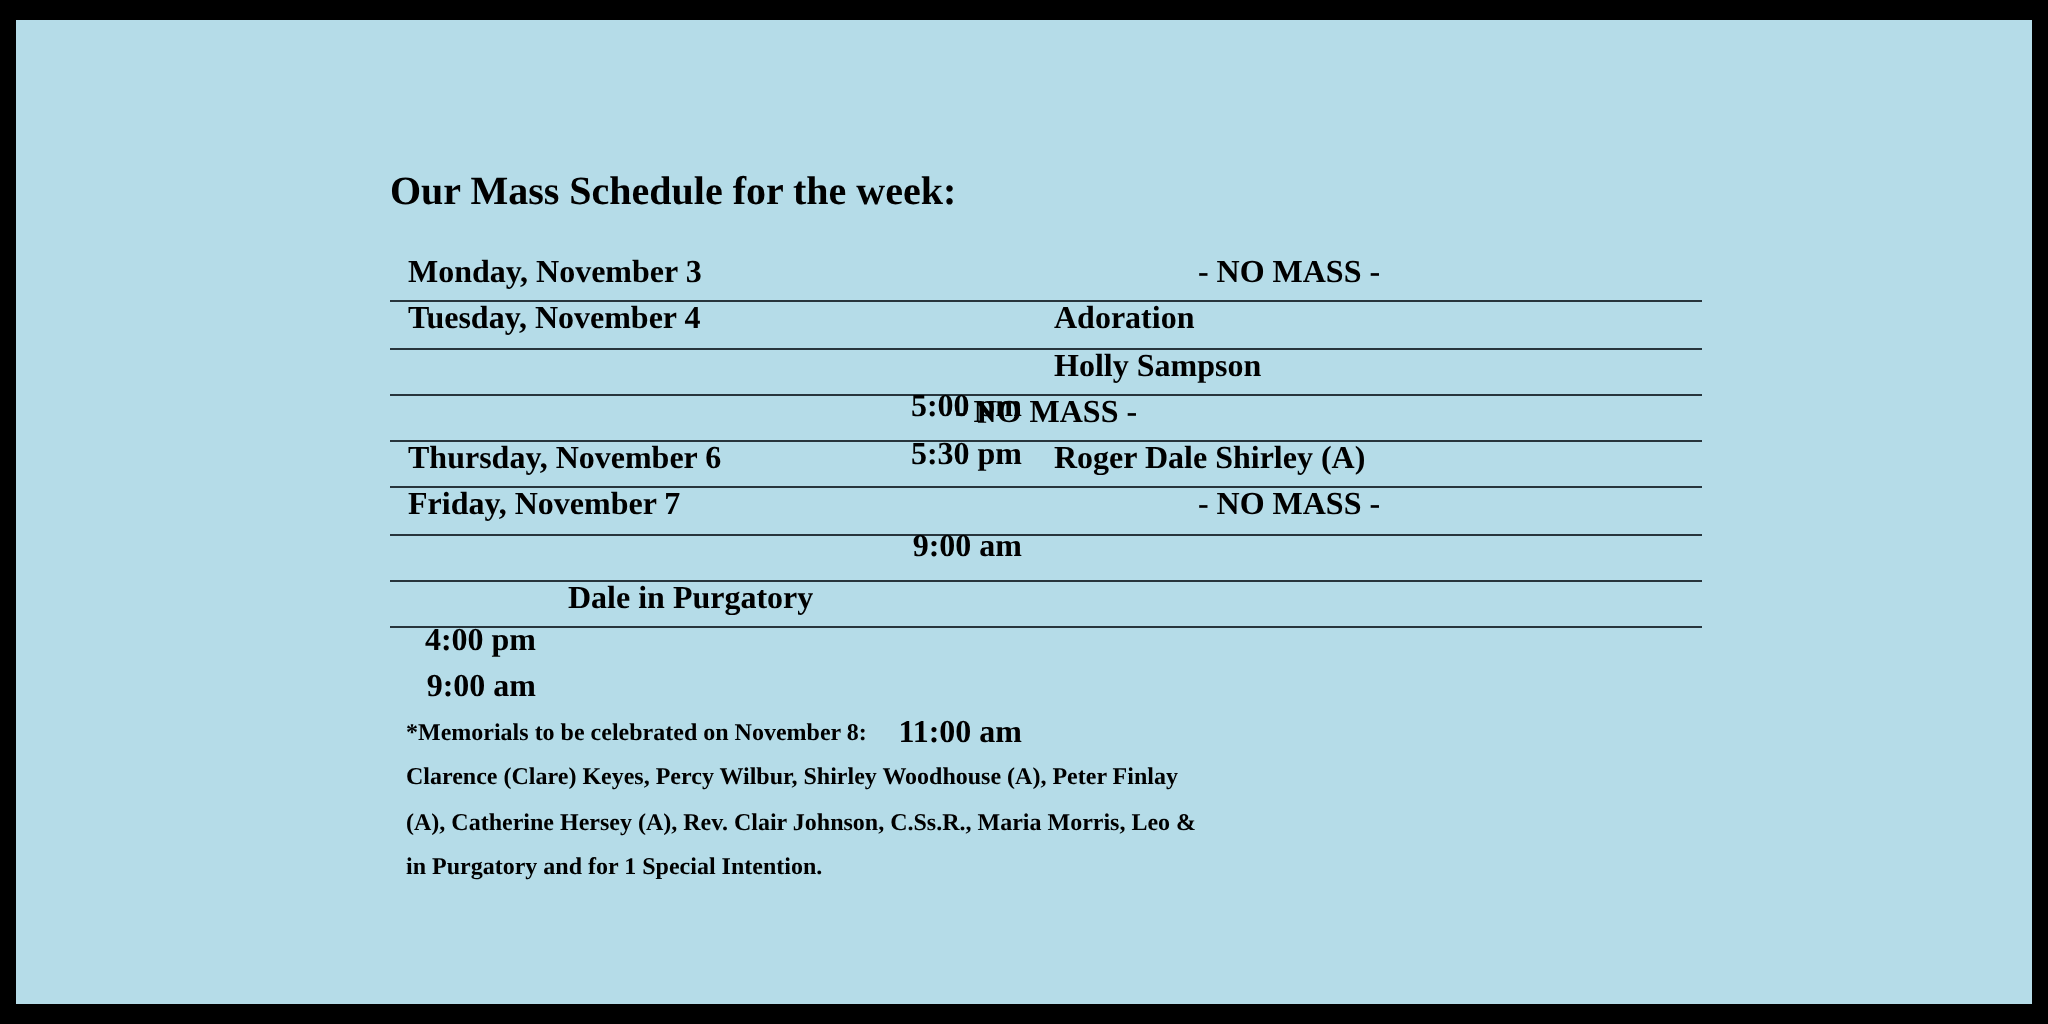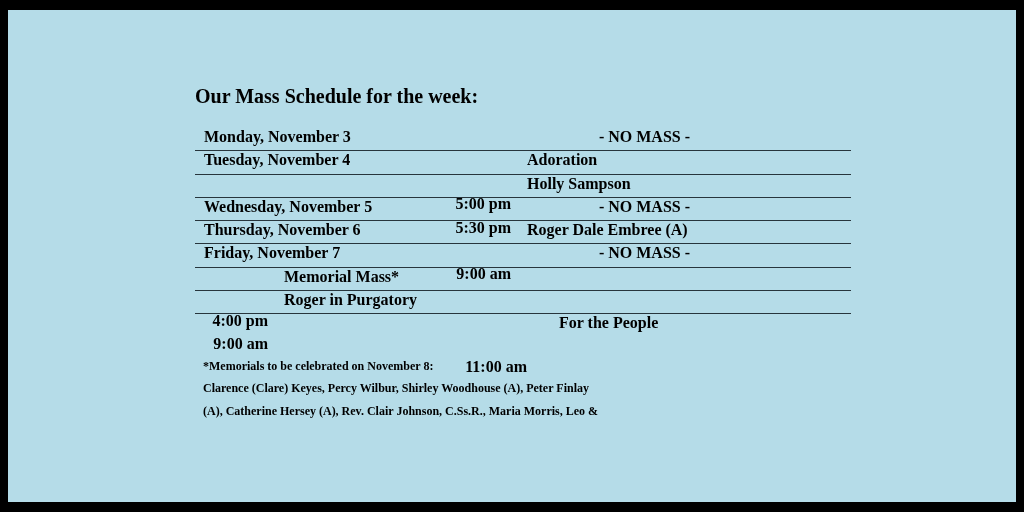--- a/index.html
+++ b/index.html
@@ -39,21 +39,21 @@
     width: 656px;
     font-size: 16px;
   }
   .srow {
     display: flex;
     align-items: flex-start;
     height: 22.3px;
     border-bottom: 1.6px solid #27353c;
     box-sizing: content-box;
   }
-  .srow.last { border-bottom: none; gap: 16px; }
+  .srow.last { border-bottom: none; }
   .cell-day {
     width: 243px;
     padding-left: 9px;
     box-sizing: border-box;
     white-space: nowrap;
   }
   .cell-time {
     width: 73px;
     text-align: right;
     white-space: nowrap;
@@ -101,53 +101,51 @@
         <div class="cell-event">Adoration</div>
       </div>
 
       <div class="srow">
         <div class="cell-day"></div>
         <div class="cell-time">5:30 pm</div>
         <div class="cell-event">Holly Sampson</div>
       </div>
 
       <div class="srow">
-        <div class="cell-day">Wednesday, November 5</div>
         <div class="cell-merged">- NO MASS -</div>
       </div>
 
       <div class="srow">
         <div class="cell-day">Thursday, November 6</div>
         <div class="cell-time">9:00 am</div>
-        <div class="cell-event">Roger Dale Embree (A)</div>
+        <div class="cell-event">Roger Dale Shirley (A)</div>
       </div>
 
       <div class="srow">
         <div class="cell-day">Friday, November 7</div>
         <div class="cell-merged">- NO MASS -</div>
       </div>
 
       <div class="srow">
         <div class="cell-time">4:00 pm</div>
-        <div class="cell-event">Memorial Mass*</div>
       </div>
 
       <div class="srow">
         <div class="cell-time">9:00 am</div>
-        <div class="cell-event">Roger in Purgatory</div>
+        <div class="cell-event">Dale in Purgatory</div>
       </div>
 
       <div class="srow last">
         <div class="cell-day"></div>
         <div class="cell-time">11:00 am</div>
-        <div class="cell-event">For the People</div>
       </div>
 
     </div>
 
     <div class="footnote">
       <div class="fline">*Memorials to be celebrated on November 8:</div>
       <div class="fline">Clarence (Clare) Keyes, Percy Wilbur, Shirley Woodhouse (A), Peter Finlay</div>
       <div class="fline">(A), Catherine Hersey (A), Rev. Clair Johnson, C.Ss.R., Maria Morris, Leo &amp;</div>
+      <div class="fline">in Purgatory and for 1 Special Intention.</div>
     </div>
 
   </div>
 </div>
 
 </body></html>

